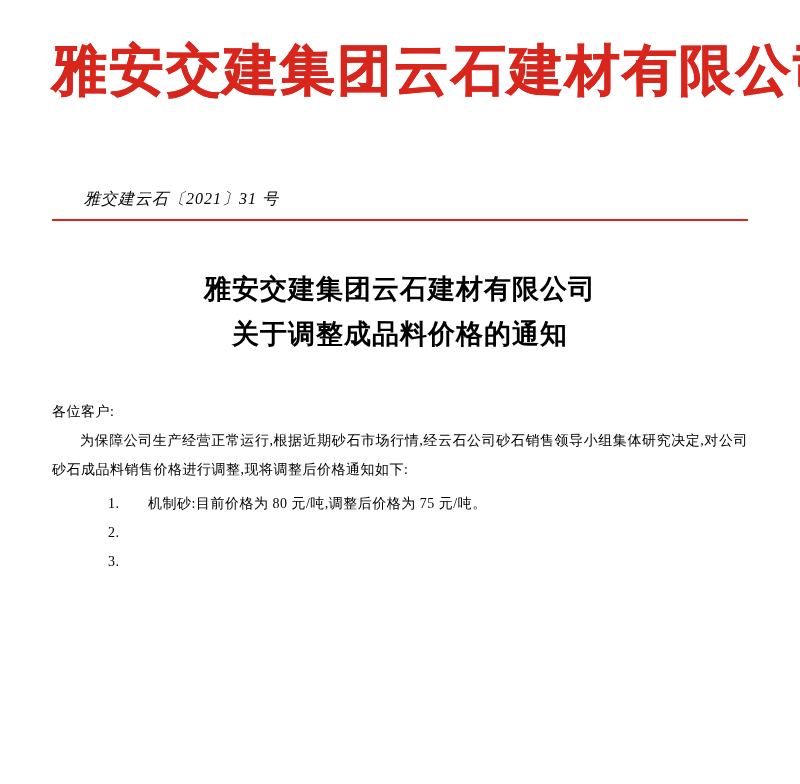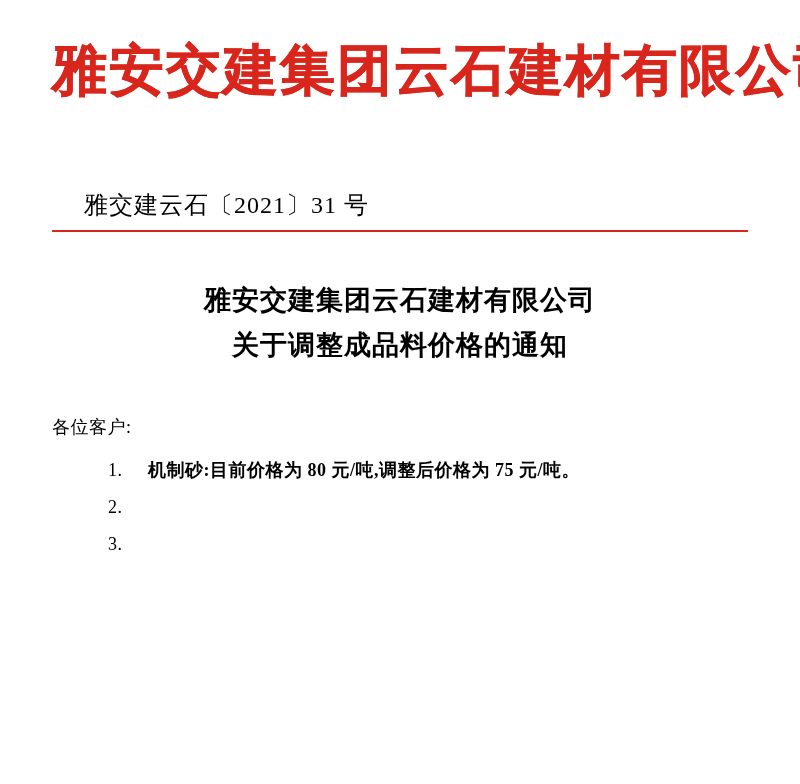--- a/index.html
+++ b/index.html
@@ -33,22 +33,23 @@
     margin-top: 38px;
     white-space: nowrap;
     -webkit-text-stroke: 0.6px #d9261c;
   }
   .meta-row {
     display: flex;
     justify-content: space-between;
     align-items: flex-end;
     margin-top: 88px;
     padding: 0 10px 0 32px;
-    font-size: 24px;
+    font-size: 16px;
     letter-spacing: 1px;
+    font-style: italic;
   }
   .meta-left {
     white-space: nowrap;
   }
   .meta-right {
     white-space: nowrap;
   }
   .meta-right .signer-name {
     letter-spacing: 2px;
   }
@@ -66,21 +67,21 @@
     line-height: 1.65;
     margin-top: 46px;
     letter-spacing: 1px;
   }
   .doc-title .line {
     display: block;
     white-space: nowrap;
   }
   .body-text {
     margin-top: 42px;
-    font-size: 18px;
+    font-size: 14px;
     line-height: 2.05;
     letter-spacing: 0.5px;
   }
   .salutation {
     margin: 0;
     text-align: left;
   }
   .para {
     margin: 0;
     text-align: justify;
@@ -98,21 +99,20 @@
     text-indent: 0;
     padding-left: 56px;
     line-height: 2.05;
   }
   .list li .num {
     width: 40px;
     flex: 0 0 40px;
   }
   .list li .item-text {
     flex: 1 1 auto;
-    font-weight: bold;
   }
 </style>
 </head>
 <body>
 
 <div class="page">
 
   <div class="letterhead">雅安交建集团云石建材有限公司</div>
 
   <div class="meta-row">
@@ -122,20 +122,21 @@
   <div class="red-rule"></div>
 
   <div class="doc-title">
     <span class="line">雅安交建集团云石建材有限公司</span>
     <span class="line">关于调整成品料价格的通知</span>
   </div>
 
   <div class="body-text">
     <p class="salutation">各位客户:</p>
 
+    <p class="para">为保障公司生产经营正常运行,根据近期砂石市场行情,经云石公司砂石销售领导小组集体研究决定,对公司砂石成品料销售价格进行调整,现将调整后价格通知如下:</p>
 
     <ul class="list">
       <li>
         <span class="num">1.</span>
         <span class="item-text">机制砂:目前价格为 80 元/吨,调整后价格为 75 元/吨。</span>
       </li>
       <li>
         <span class="num">2.</span>
       </li>
       <li>

